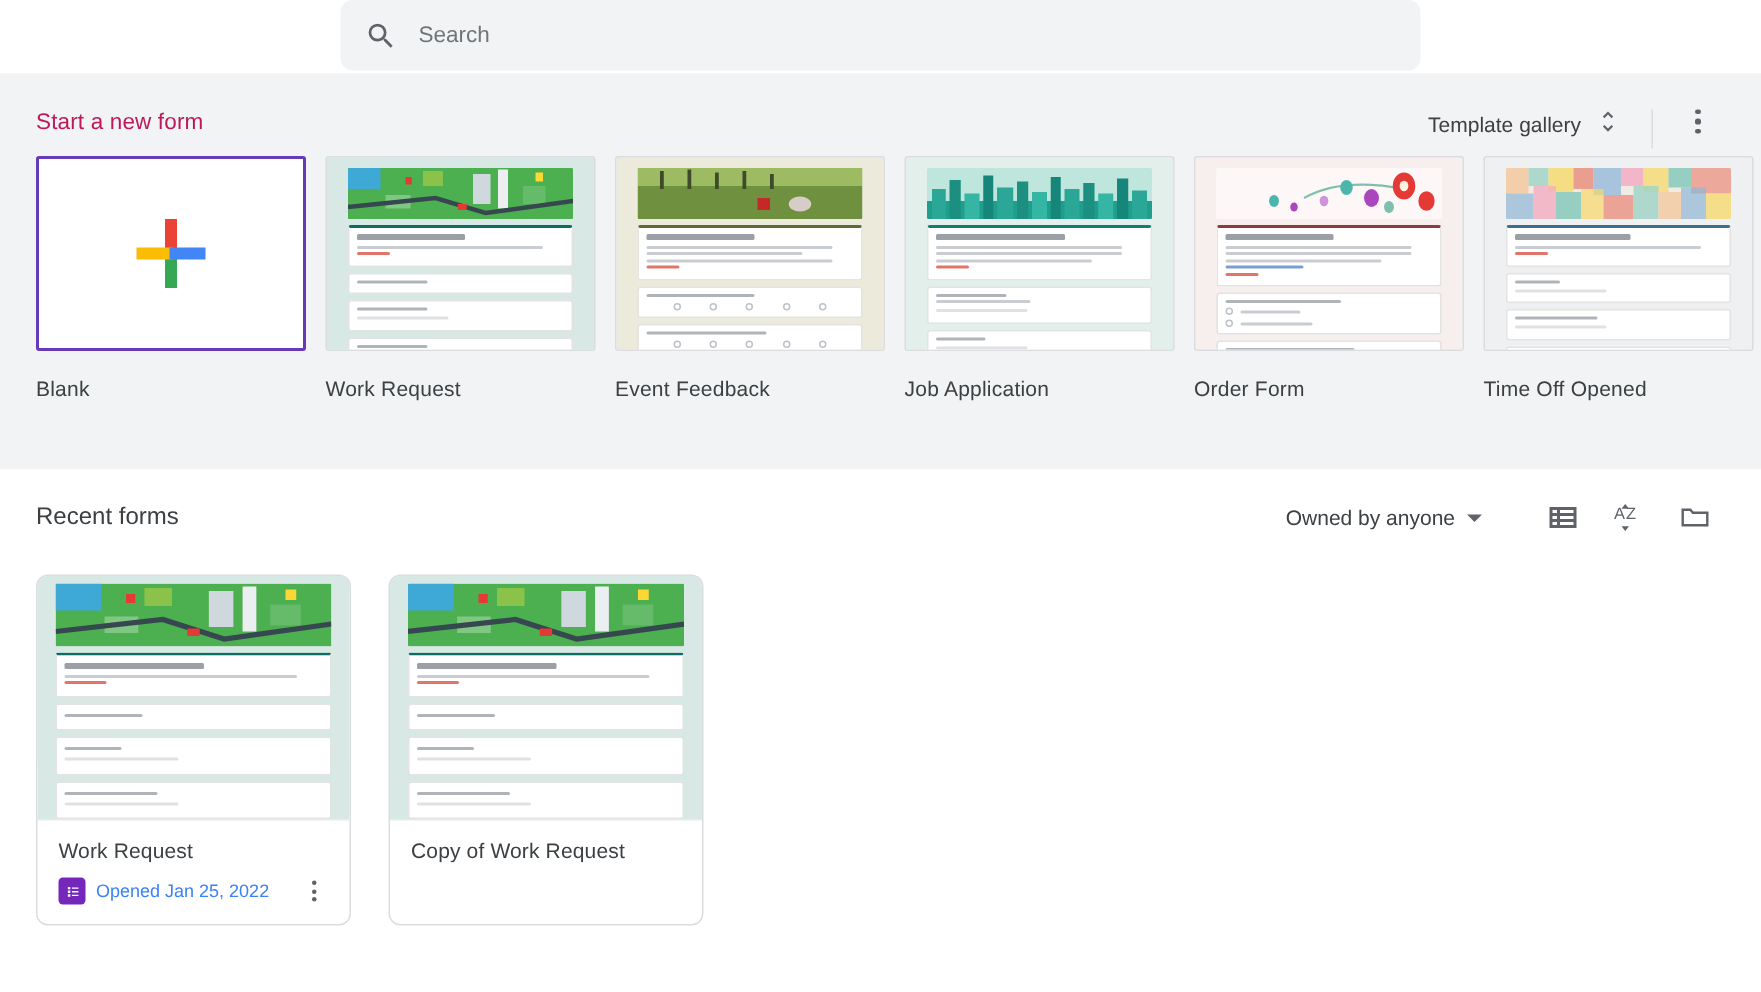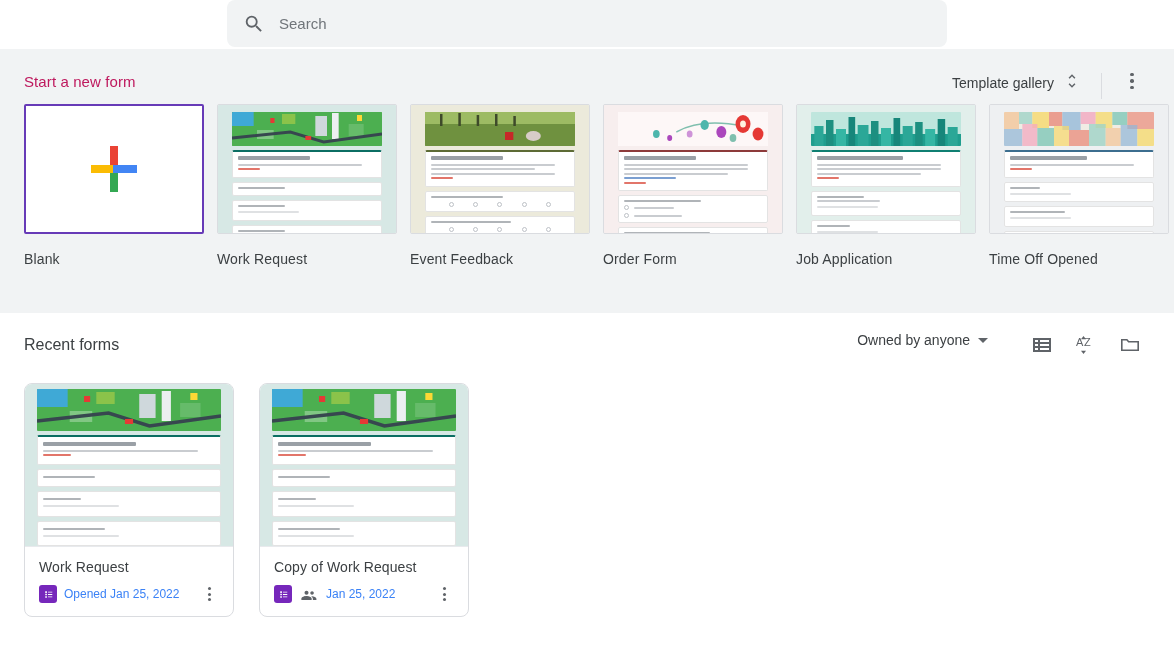--- a/index.html
+++ b/index.html
@@ -94,21 +94,21 @@
   .radio-row { display: flex; align-items: center; gap: 5px; margin-top: 3px; }
   .radio-dot { width: 5px; height: 5px; border: 1px solid #bdc1c6; border-radius: 50%; }
   .scale-row { display: flex; justify-content: space-around; align-items: center; margin-top: 4px; padding: 0 8px; }
 
   
   .recent-region { background: #fff; padding: 0 24px; }
   .recent-head {
     height: 64px; display: flex; align-items: center; justify-content: space-between;
   }
   .recent-title { font-size: 16px; color: #3c4043; }
-  .recent-tools { display: flex; align-items: flex-start; gap: 4px; }
+  .recent-tools { display: flex; align-items: center; gap: 4px; }
   .owner-btn {
     display: flex; align-items: center; gap: 8px; font-size: 14px;
     color: #3c4043; cursor: pointer; padding: 7px 8px; border-radius: 4px; margin-right: 22px;
   }
   .caret-down { width: 0; height: 0; border-left: 5px solid transparent;
     border-right: 5px solid transparent; border-top: 5px solid #5f6368; }
   .tool-btn { width: 40px; height: 40px; display: flex; align-items: center;
     justify-content: center; cursor: pointer; border-radius: 50%; }
 
   .recent-grid { display: flex; gap: 25px; padding-top: 6px; }
@@ -261,66 +261,20 @@
               <div class="radio-dot"></div>
                 <div class="radio-dot"></div>
                 <div class="radio-dot"></div>
               <div class="radio-dot"></div>
                 <div class="radio-dot"></div>
             </div>
           </div>
         </div>
       </div>
       <div class="tpl-label">Event Feedback</div>
-    </div>
-
-    <div class="tpl">
-      <div class="tpl-thumb">
-        <div class="mini" style="background:#f7eeee;">
-          <div class="mini-banner" style="background:#fff;">
-            <svg viewBox="0 0 180 34" width="100%" height="100%" preserveAspectRatio="none">
-              <rect width="180" height="34" fill="#fdf7f7"></rect>
-              <path d="M70 20 Q100 6 150 14" stroke="#7fbfae" stroke-width="1.5" fill="none"></path>
-              <circle cx="150" cy="12" r="9" fill="#e53935"></circle>
-              <circle cx="150" cy="12" r="3.5" fill="#fff3e0"></circle>
-              <circle cx="124" cy="20" r="6" fill="#ab47bc"></circle>
-              <circle cx="168" cy="22" r="6.5" fill="#e53935"></circle>
-              <circle cx="104" cy="13" r="5" fill="#4db6ac"></circle>
-              <circle cx="138" cy="26" r="4" fill="#7fbfae"></circle>
-              <circle cx="86" cy="22" r="3.5" fill="#ce93d8"></circle>
-              <circle cx="62" cy="26" r="3" fill="#ab47bc"></circle>
-              <circle cx="46" cy="22" r="4" fill="#4db6ac"></circle>
-            </svg>
-          </div>
-          <div class="mini-card" style="border-top:2px solid #8d3a3a;">
-            <div class="ln title"></div>
-            <div class="ln w90"></div>
-              <div class="ln w90"></div>
-              <div class="ln w75"></div>
-            <div class="ln" style="background:#7b9fd1;width:38%;"></div>
-            <div class="ln req"></div>
-          </div>
-          <div class="mini-card">
-            <div class="ln lbl" style="width:56%;"></div>
-            <div class="radio-row">
-                <div class="radio-dot"></div>
-                <div class="ln" style="width:40px;margin:0;"></div>
-              </div>
-            <div class="radio-row">
-                <div class="radio-dot"></div>
-                <div class="ln" style="width:48px;margin:0;"></div>
-              </div>
-          </div>
-          <div class="mini-card">
-            <div class="ln lbl" style="width:62%;"></div>
-
-          </div>
-        </div>
-      </div>
-      <div class="tpl-label">Order Form</div>
     </div>
 
     <div class="tpl">
       <div class="tpl-thumb">
         <div class="mini" style="background:#e2efeb;">
           <div class="mini-banner">
             <svg viewBox="0 0 180 34" width="100%" height="100%" preserveAspectRatio="none">
               <rect width="180" height="34" fill="#bfe6dd"></rect>
               <rect y="22" width="180" height="12" fill="#1f9e8e"></rect>
               <rect x="4" y="14" width="11" height="20" fill="#2ba797"></rect>
@@ -351,20 +305,66 @@
             <div class="ln ans" style="margin-top:4px;"></div>
           </div>
           <div class="mini-card">
               <div class="ln lbl" style="width:24%;"></div>
               <div class="ln ans" style="margin-top:4px;"></div>
             </div>
 
         </div>
       </div>
       <div class="tpl-label">Job Application</div>
+    </div>
+
+    <div class="tpl">
+      <div class="tpl-thumb">
+        <div class="mini" style="background:#f7eeee;">
+          <div class="mini-banner" style="background:#fff;">
+            <svg viewBox="0 0 180 34" width="100%" height="100%" preserveAspectRatio="none">
+              <rect width="180" height="34" fill="#fdf7f7"></rect>
+              <path d="M70 20 Q100 6 150 14" stroke="#7fbfae" stroke-width="1.5" fill="none"></path>
+              <circle cx="150" cy="12" r="9" fill="#e53935"></circle>
+              <circle cx="150" cy="12" r="3.5" fill="#fff3e0"></circle>
+              <circle cx="124" cy="20" r="6" fill="#ab47bc"></circle>
+              <circle cx="168" cy="22" r="6.5" fill="#e53935"></circle>
+              <circle cx="104" cy="13" r="5" fill="#4db6ac"></circle>
+              <circle cx="138" cy="26" r="4" fill="#7fbfae"></circle>
+              <circle cx="86" cy="22" r="3.5" fill="#ce93d8"></circle>
+              <circle cx="62" cy="26" r="3" fill="#ab47bc"></circle>
+              <circle cx="46" cy="22" r="4" fill="#4db6ac"></circle>
+            </svg>
+          </div>
+          <div class="mini-card" style="border-top:2px solid #8d3a3a;">
+            <div class="ln title"></div>
+            <div class="ln w90"></div>
+              <div class="ln w90"></div>
+              <div class="ln w75"></div>
+            <div class="ln" style="background:#7b9fd1;width:38%;"></div>
+            <div class="ln req"></div>
+          </div>
+          <div class="mini-card">
+            <div class="ln lbl" style="width:56%;"></div>
+            <div class="radio-row">
+                <div class="radio-dot"></div>
+                <div class="ln" style="width:40px;margin:0;"></div>
+              </div>
+            <div class="radio-row">
+                <div class="radio-dot"></div>
+                <div class="ln" style="width:48px;margin:0;"></div>
+              </div>
+          </div>
+          <div class="mini-card">
+            <div class="ln lbl" style="width:62%;"></div>
+
+          </div>
+        </div>
+      </div>
+      <div class="tpl-label">Order Form</div>
     </div>
 
     <div class="tpl">
       <div class="tpl-thumb">
         <div class="mini" style="background:#eef0f2;">
           <div class="mini-banner">
             <svg viewBox="0 0 180 34" width="100%" height="100%" preserveAspectRatio="none">
               <rect width="180" height="34" fill="#f0ece4"></rect>
               <rect x="0" y="0" width="18" height="17" fill="#f2c9a0" opacity=".85"></rect>
               <rect x="18" y="0" width="16" height="12" fill="#9fd3c7" opacity=".8"></rect>
@@ -527,35 +527,17 @@
               <div class="ln ans" style="margin-top:5px;"></div>
             </div>
           <div class="mini-card" style="padding:6px 5px;">
               <div class="ln lbl" style="width:36%;"></div>
               <div class="ln ans" style="margin-top:5px;"></div>
             </div>
         </div>
       </div>
       <div class="fc-foot">
         <div class="fc-name">Copy of Work Request</div>
-        <div class="fc-meta">
-          <span class="forms-badge">
-            <svg viewBox="0 0 24 24" width="13" height="13">
-                <path fill="#fff" d="M6 6h3v3H6V6zm5 .8h8v1.6h-8V6.8zM6 10.5h3v3H6v-3zm5 .7h8v1.6h-8v-1.6zM6 15h3v3H6v-3zm5 .7h8v1.6h-8v-1.6z"></path>
-              </svg>
-          </span>
-          <span style="flex:0 0 20px;display:flex;">
-            <svg viewBox="0 0 24 24" width="19" height="19">
-                <path fill="#5f6368" d="M16.5 12.2c1.2 0 2.2-1 2.2-2.2s-1-2.2-2.2-2.2-2.2 1-2.2 2.2 1 2.2 2.2 2.2zm-7 0c1.4 0 2.5-1.1 2.5-2.5S10.9 7.2 9.5 7.2 7 8.3 7 9.7s1.1 2.5 2.5 2.5zm0 1.8C7.3 14 3 15.1 3 17.3V19h13v-1.7c0-2.2-4.3-3.3-6.5-3.3zm7 .3c-.3 0-.6 0-.9.1 1.1.8 1.9 1.9 1.9 2.9V19H22v-1.7c0-1.9-3.3-2.9-5.5-3z"></path>
-              </svg>
-          </span>
-          <span class="fc-date">Jan 25, 2022</span>
-          <span class="fc-kebab">
-              <i></i>
-              <i></i>
-              <i></i>
-            </span>
-        </div>
       </div>
     </div>
 
   </div>
 </div>
 
 </body></html>

